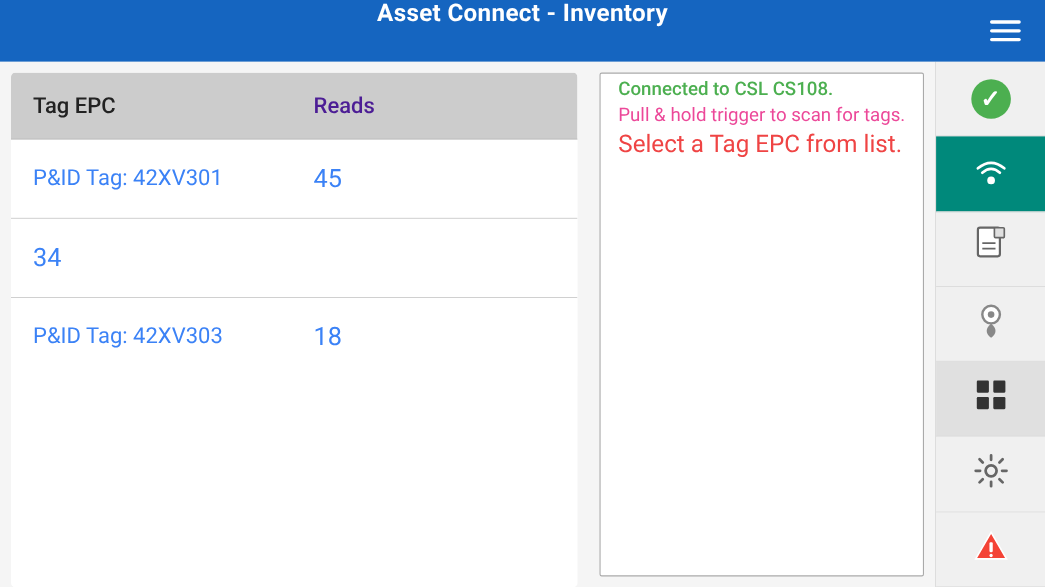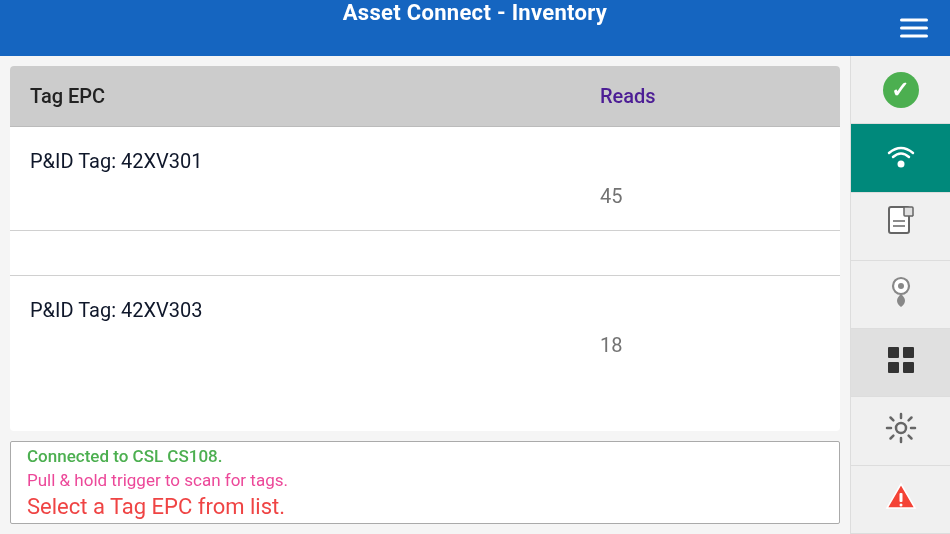--- a/index.html
+++ b/index.html
@@ -51,21 +51,21 @@
     .main-layout {
       display: flex;
       flex: 1;
       overflow: hidden;
     }
 
     
     .content-area {
       flex: 1;
       display: flex;
-      flex-direction: column;
+      flex-direction: row;
       overflow: hidden;
       background: #f5f5f5;
     }
 
     
     .table-container {
       flex: 1;
       overflow-y: auto;
       background: white;
       margin: 10px 10px 0 10px;
@@ -96,27 +96,26 @@
       padding: 22px 20px;
       border-bottom: 1px solid #d0d0d0;
       background: white;
     }
     .table-row:last-child {
       border-bottom: none;
     }
     .row-tag {
       flex: 1;
       font-size: 20px;
-      color: #0f172a;
+      color: #3b82f6;
     }
     .row-reads {
       width: 220px;
-      font-size: 20px;
-      color: #737373;
-      margin-top: 35px;
+      font-size: 23px;
+      color: #3b82f6;
     }
 
     
     .status-box {
       margin: 10px;
       border: 1px solid #aaa;
       background: white;
       padding: 4px 16px;
       border-radius: 2px;
     }
@@ -233,20 +232,21 @@
         <div class="col-tag">Tag EPC</div>
         <div class="col-reads">Reads</div>
       </div>
 
       <div id="table-body">
           <div class="table-row">
       <div class="row-tag">P&amp;ID Tag: 42XV301</div>
       <div class="row-reads">45</div>
     </div>
           <div class="table-row">
+      <div class="row-reads">34</div>
     </div>
           <div class="table-row">
       <div class="row-tag">P&amp;ID Tag: 42XV303</div>
       <div class="row-reads">18</div>
     </div>
         </div>
     </div>
 
     <div class="status-box">
       <div class="status-connected">Connected to CSL CS108.</div>

